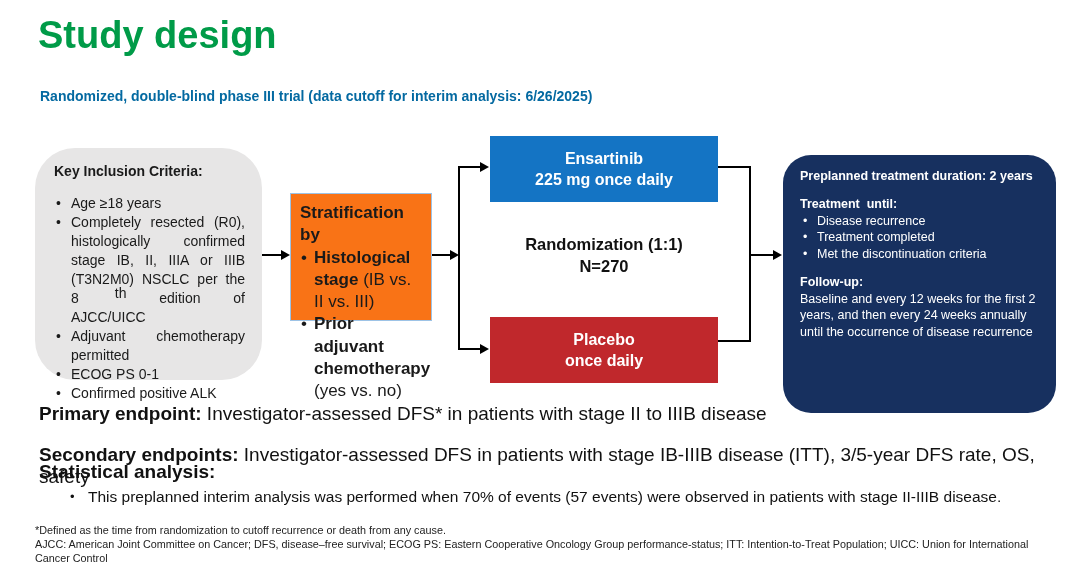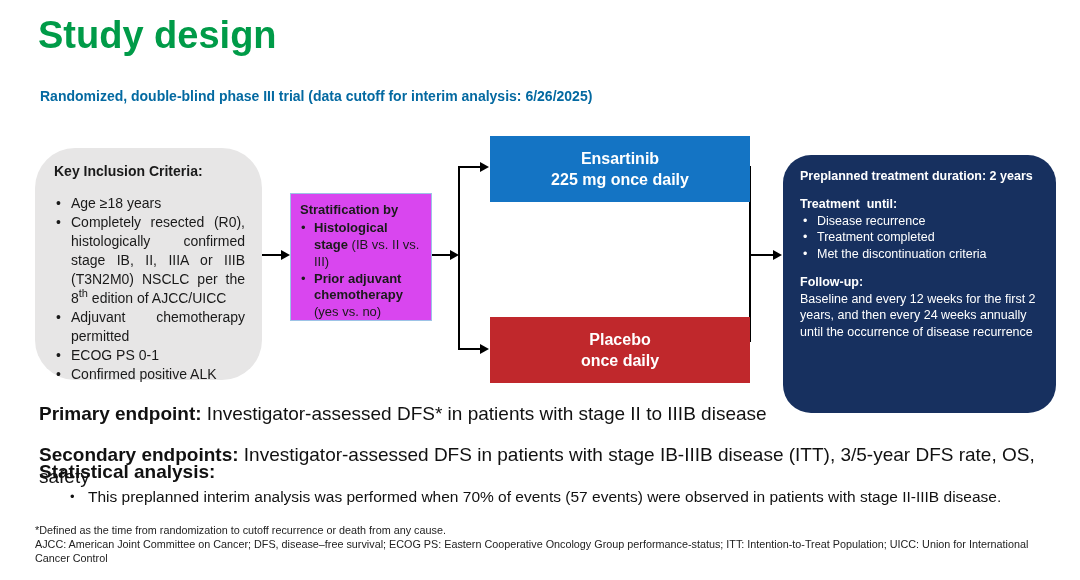--- a/index.html
+++ b/index.html
@@ -13,33 +13,33 @@
             font-size:14px;font-weight:bold;color:#0369a1;}
 
   
   .inclusion-box{position:absolute;left:35px;top:148px;width:227px;height:232px;
                  background:var(--inclusion-gray,#E7E6E6);border-radius:40px;
                  box-sizing:border-box;padding:14px 17px 10px 19px;font-size:14px;line-height:1.36;}
   .inc-heading{font-weight:bold;margin-bottom:13px;}
   ul.plain{list-style:none;margin:0;padding:0;}
   .inc-list li{position:relative;padding-left:17px;text-align:justify;}
   .inc-list li::before{content:"•";position:absolute;left:2px;top:0;}
-  sup{font-size:11px;vertical-align:super;line-height:0;}
+  sup{font-size:14px;vertical-align:super;line-height:0;margin-left:36px;}
 
   
   .strat-box{position:absolute;left:290px;top:193px;width:142px;height:128px;
-             background:#d946ef;border:1px solid #9dc3e6;box-sizing:border-box;
-             padding:8px 6px 6px 9px;font-size:13px;line-height:1.3;}
+             background:#f97316;border:1px solid #9dc3e6;box-sizing:border-box;
+             padding:8px 6px 6px 9px;font-size:17px;line-height:1.3;}
   .strat-heading{font-weight:bold;margin-bottom:1px;}
   .strat-list li{position:relative;padding-left:14px;}
   .strat-list li::before{content:"•";position:absolute;left:1px;top:0;}
   .b{font-weight:bold;}
 
   
-  .arm-box{position:absolute;left:490px;width:260px;height:66px;display:flex;
+  .arm-box{position:absolute;left:490px;width:228px;height:66px;display:flex;
            flex-direction:column;align-items:center;justify-content:center;
            color:#fff;font-weight:bold;font-size:16px;line-height:1.32;text-align:center;}
   .arm-blue{top:136px;background:var(--arm-blue,#1474C4);}
   .arm-red{top:317px;background:var(--arm-red,#C0282C);}
   .randomization{position:absolute;left:478px;top:234px;width:252px;text-align:center;
                  font-weight:bold;font-size:16.5px;line-height:1.32;color:#111;}
 
   
   .treatment-box{position:absolute;left:783px;top:155px;width:273px;height:258px;
                  background:var(--treatment-navy,#17305F);border-radius:28px;color:#fff;
@@ -110,20 +110,24 @@
   <div class="hline" style="left:718px;top:340px;width:33px;"></div>
 
   <div class="hline" style="left:749px;top:254px;width:25px;"></div>
   <div class="arrow-right" style="left:773px;top:250px;"></div>
 
   <div class="arm-box arm-blue">
     <div>Ensartinib</div>
     <div>225 mg once daily</div>
   </div>
 
+  <div class="randomization">
+    <div>Randomization (1:1)</div>
+    <div>N=270</div>
+  </div>
 
   <div class="arm-box arm-red">
     <div>Placebo</div>
     <div>once daily</div>
   </div>
 
   <div class="treatment-box">
     <div class="t-bold">Preplanned treatment duration: 2 years</div>
     <div class="t-bold t-gap">Treatment  until:</div>
     <ul class="plain t-list">

